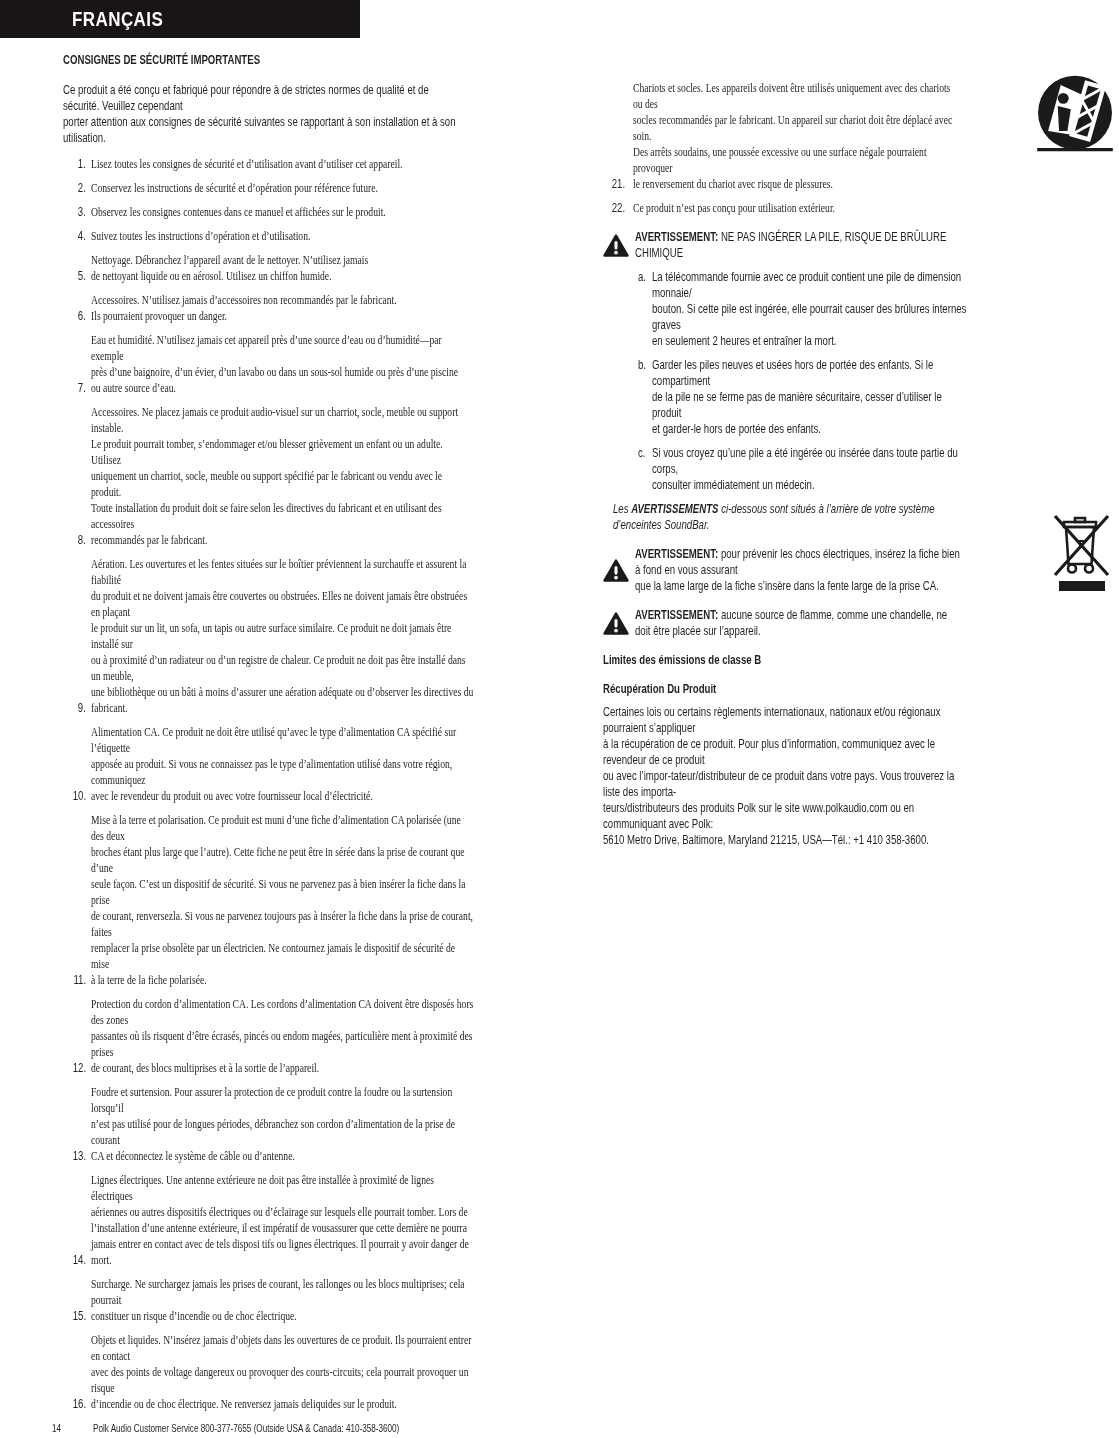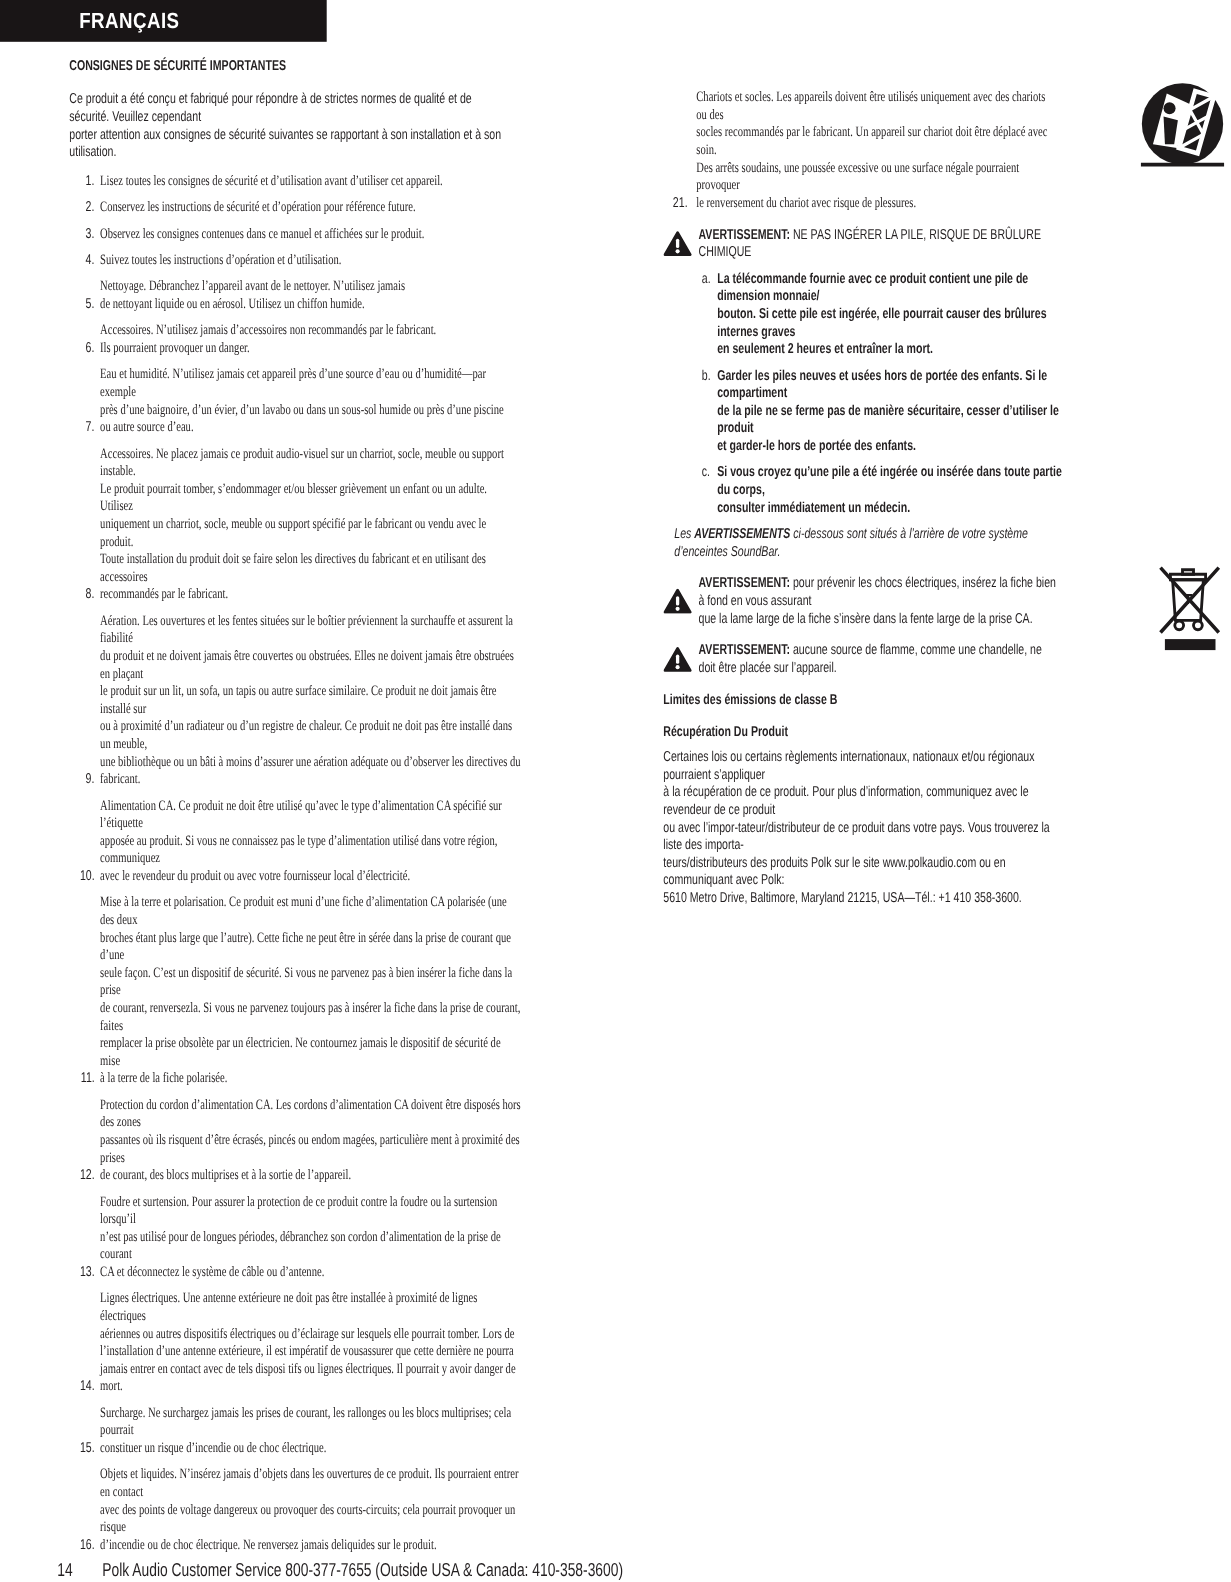--- a/index.html
+++ b/index.html
@@ -1,54 +1,54 @@
 <!DOCTYPE html>
 <html><head>
 <meta charset="utf-8">
 <style>
   html,body{margin:0;padding:0;background:#fff;}
   .page{position:relative;width:1119px;height:1438px;background:#fff;overflow:hidden;
         font-family:"Liberation Sans","DejaVu Sans",sans-serif;color:#231f20;}
   
   .tx{display:inline-block;transform:scaleX(0.74);transform-origin:0 0;white-space:pre-line;vertical-align:top;}
   .numtx{transform-origin:100% 0;}
-  .banner{position:absolute;left:0;top:0;width:297px;height:38px;background:#191516;color:#fff;
+  .banner{position:absolute;left:0;top:0;width:360px;height:38px;background:#191516;color:#fff;
           display:flex;align-items:center;}
   .banner .tx{font-weight:bold;font-size:20px;letter-spacing:.5px;margin-left:72px;transform:scaleX(0.85);white-space:nowrap;}
   .col{position:absolute;font-size:13px;line-height:16px;}
   .col-left{left:63px;top:52px;width:545px;}
   .col-right{left:603px;top:80px;width:475px;}
   .block{margin:0 0 8px 0;}
   .hblock{font-weight:bold;}
   .col-left .hblock{margin-bottom:14px;}
   .col-right .hblock{margin-top:13px;margin-bottom:7px;}
   .col-left .parablock{margin-bottom:10px;}
   .item{display:flex;align-items:flex-end;}
   .num{flex:0 0 23px;text-align:right;}
   .ibody{margin-left:5px;flex:1;min-width:0;font-family:Liberation Serif, serif;}
   .col-right .num{flex:0 0 22px;}
   .col-right .ibody{margin-left:8px;}
   .subs{margin:8px 0 0 35px;}
   .sub{display:flex;margin-bottom:8px;}
   .sub:last-child{margin-bottom:0;}
   .letter{flex:0 0 14px;}
-  .sbody{flex:1;min-width:0;font-weight:bold;}
+  .sbody{flex:1;min-width:0;}
   .warnrow{display:flex;align-items:center;}
   .tri{flex:0 0 27px;margin-right:7px;padding-top:0;}
   .col-right .tri{flex:0 0 24px;margin-right:6px;}
   .tri svg{width:26px;height:23px;display:block;}
   .col-right .warnblock{margin-top:13px;}
   .wbody{flex:1;min-width:0;}
   .lead{font-weight:bold;}
   .indent10{margin-left:10px;font-style:italic;}
   .richb{font-weight:bold;}
   .cart-icon{position:absolute;left:1033px;top:74px;width:84px;height:84px;}
   .weee-icon{position:absolute;left:1053px;top:511px;width:58px;height:84px;}
   .cart-icon svg,.weee-icon svg{width:100%;height:100%;display:block;}
-  .footer{position:absolute;left:0;top:1419px;width:1119px;height:19px;font-size:17px;line-height:18px;}
+  .footer{position:absolute;left:0;top:1419px;width:1119px;height:19px;font-size:11px;line-height:18px;}
   .pnum{position:absolute;left:52px;}
   .ftext{position:absolute;left:93px;}
 </style>
 </head>
 <body>
 
 <div class="page">
 
   <div class="banner">
     <span class="tx">FRANÇAIS</span>
@@ -185,20 +185,26 @@
       </div>
     </div>
   <div class="col col-right" id="col-1">
       <div class="block">
         <div class="item">
           <span class="num"><span class="tx numtx">21.</span></span>
           <div class="ibody"><span class="tx">Chariots et socles. Les appareils doivent être utilisés uniquement avec des chariots ou des
 socles recommandés par le fabricant. Un appareil sur chariot doit être déplacé avec soin.
 Des arrêts soudains, une poussée excessive ou une surface négale pourraient provoquer
 le renversement du chariot avec risque de plessures.</span></div>
+        </div>
+      </div>
+      <div class="block">
+        <div class="item">
+          <span class="num"><span class="tx numtx">22.</span></span>
+          <div class="ibody"><span class="tx">Ce produit n’est pas conçu pour utilisation extérieur.</span></div>
         </div>
       </div>
       <div class="block warnblock">
         <div class="warnrow">
           <span class="tri">
             <svg viewBox="0 0 104 92" xmlns="http://www.w3.org/2000/svg">
     <path d="M52 6 L98 86 L6 86 Z" fill="#1d1a1b" stroke="#1d1a1b" stroke-width="10" stroke-linejoin="round"></path>
     <rect x="46" y="28" width="12" height="34" rx="6" fill="#ffffff"></rect>
     <circle cx="52" cy="74" r="7.5" fill="#ffffff"></circle>
   </svg>

